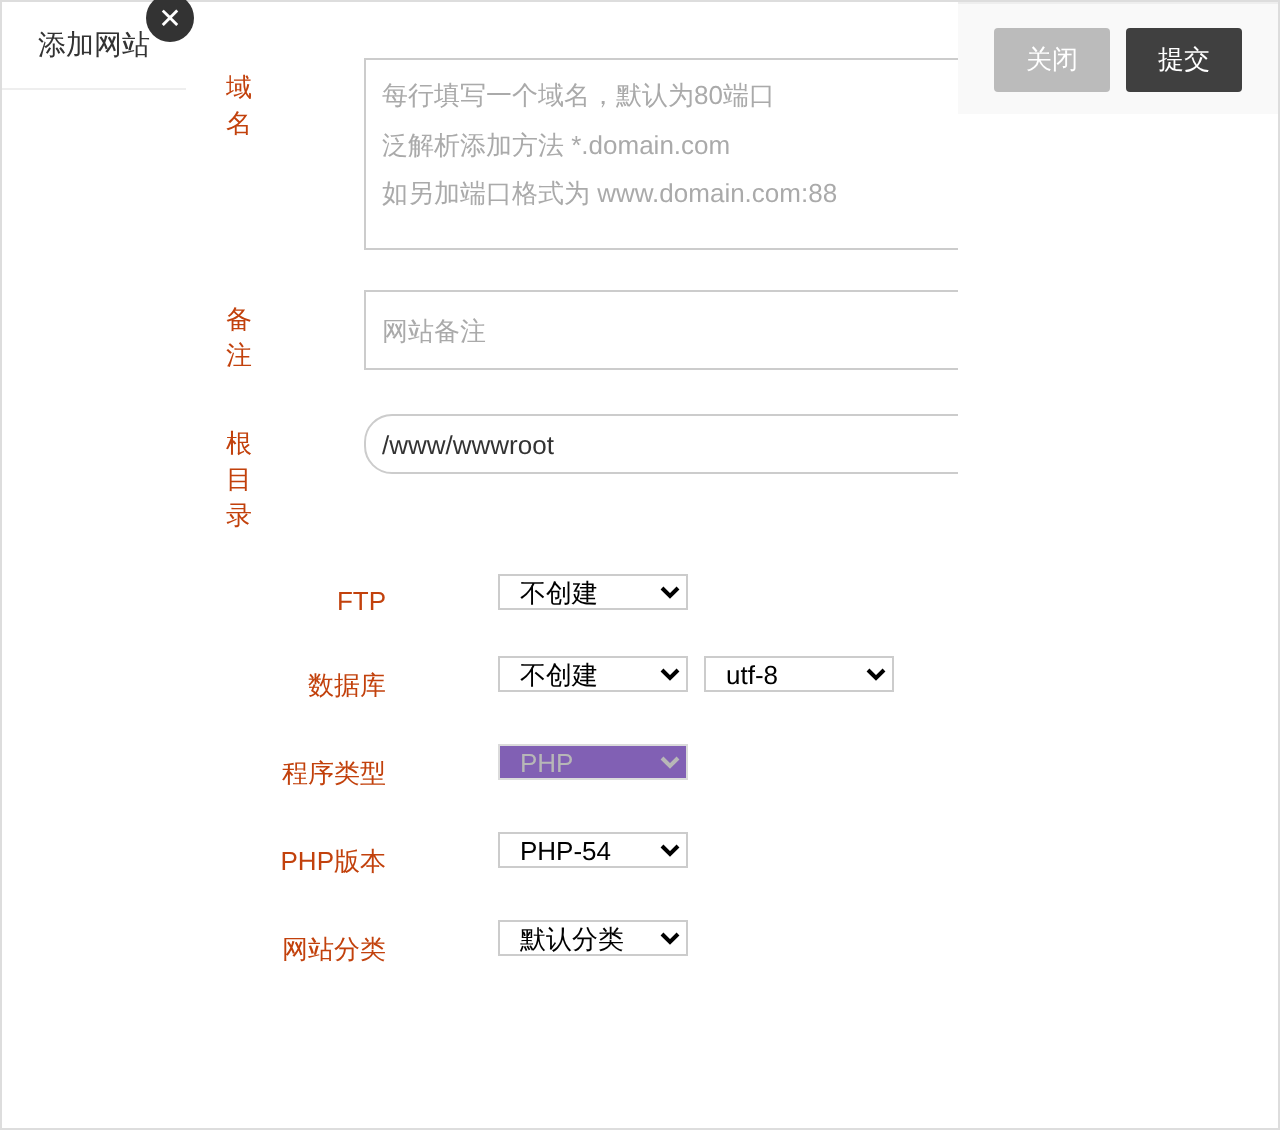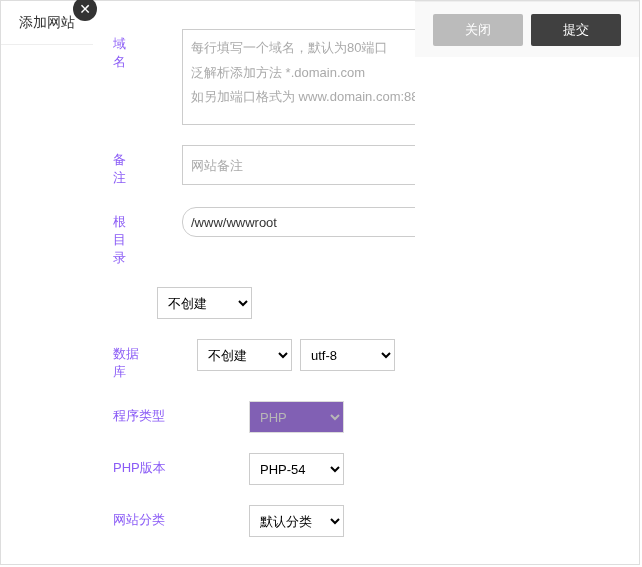--- a/index.html
+++ b/index.html
@@ -57,24 +57,24 @@
       padding: 28px 20px 10px 20px;
       overflow: auto;
     }
     .form-row {
       display: flex;
       margin-bottom: 20px;
       align-items: flex-start;
     }
     .form-label {
       width: 92px;
-      text-align: left;
+      text-align: right;
       padding-right: 12px;
       padding-top: 6px;
-      color: #8b5cf6;
+      color: #c2410c;
       font-size: 13px;
     }
     .form-control {
       flex: 1;
       display: flex;
       gap: 8px;
       align-items: flex-end;
       padding-left: 44px;
     }
     textarea.input {
@@ -100,21 +100,21 @@
       width: 330px;
       height: 40px;
     }
     .input-path {
       width: 330px;
       height: 30px;
       border-radius: 14px;
     }
     select.select {
       border: 1px solid #ccc;
-      height: 32px;
+      height: 18px;
       padding: 0 6px;
       font-size: 13px;
       font-family: inherit;
       background: #fff;
       min-width: 95px;
     }
     select.select.disabled {
       background: #4c1d95;
       color: #999;
     }
@@ -128,21 +128,21 @@
       border-top: 1px solid #eee;
       background: #f9f9f9;
       display: flex;
       justify-content: flex-end;
       align-items: center;
       padding: 0 18px;
       gap: 8px;
     }
     .btn {
       height: 32px;
-      padding: 0 32px;
+      padding: 0 16px;
       border: none;
       border-radius: 2px;
       font-size: 13px;
       cursor: pointer;
       font-family: Liberation Serif, serif;
       color: #fff;
     }
     .btn-cancel {
       background: #bbb;
     }
@@ -185,20 +185,21 @@
         <input type="text" class="input input-path" value="/www/wwwroot" style="">
         <span class="folder-icon">
           <svg width="16" height="14" viewBox="0 0 16 14">
               <path d="M1 2h5l1.5 2H15v9H1z" fill="#333"></path>
             </svg>
         </span>
       </div>
     </div>
 
     <div class="form-row">
+      <div class="form-label">FTP</div>
       <div class="form-control">
         <select class="select">
           <option>不创建</option>
         </select>
       </div>
     </div>
 
     <div class="form-row">
       <div class="form-label">数据库</div>
       <div class="form-control">

